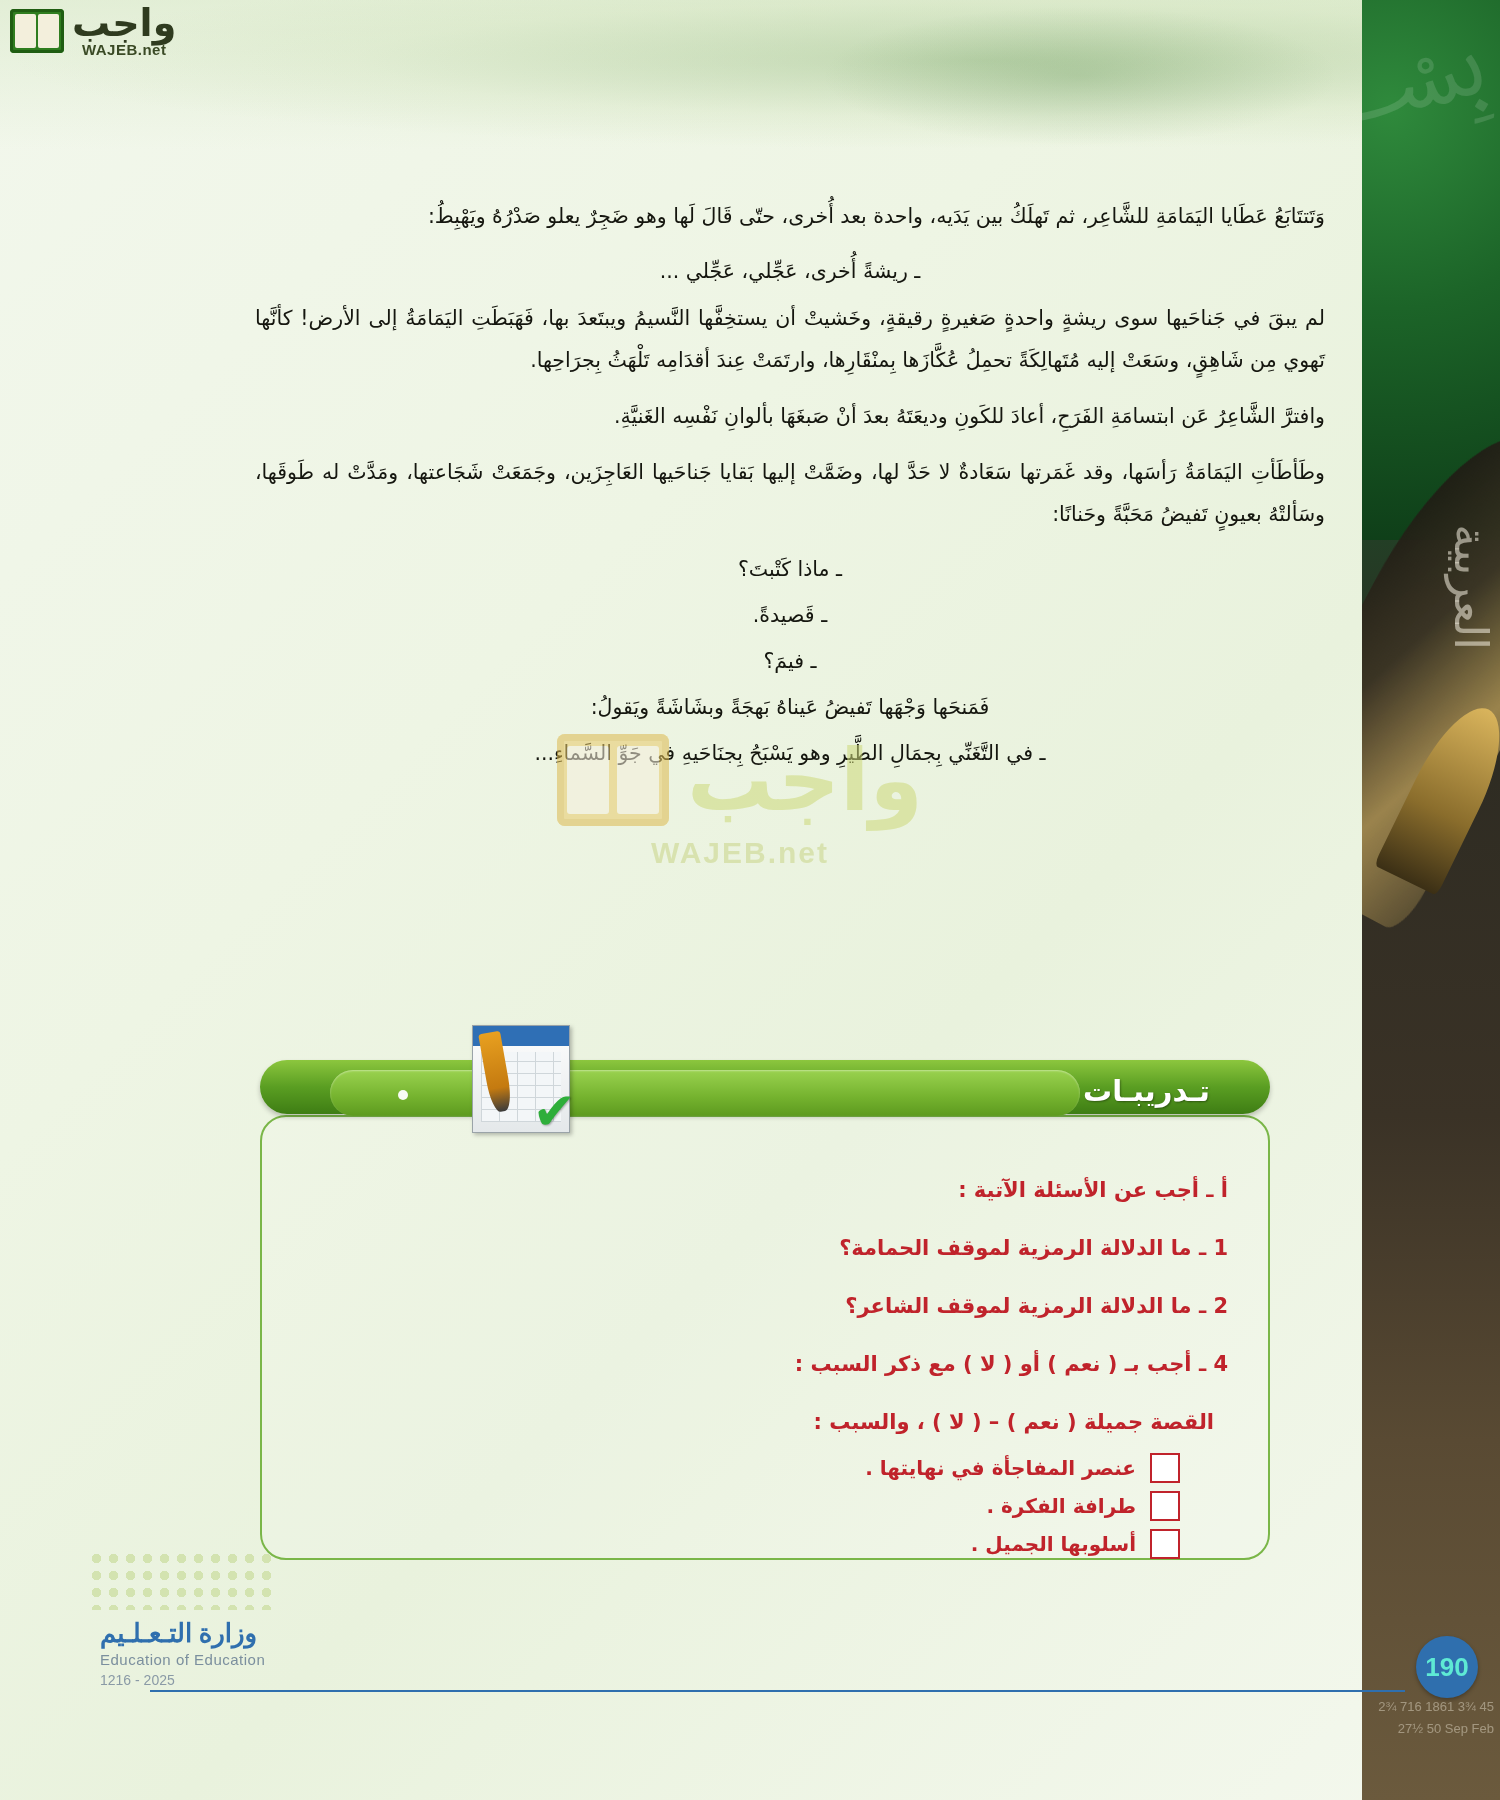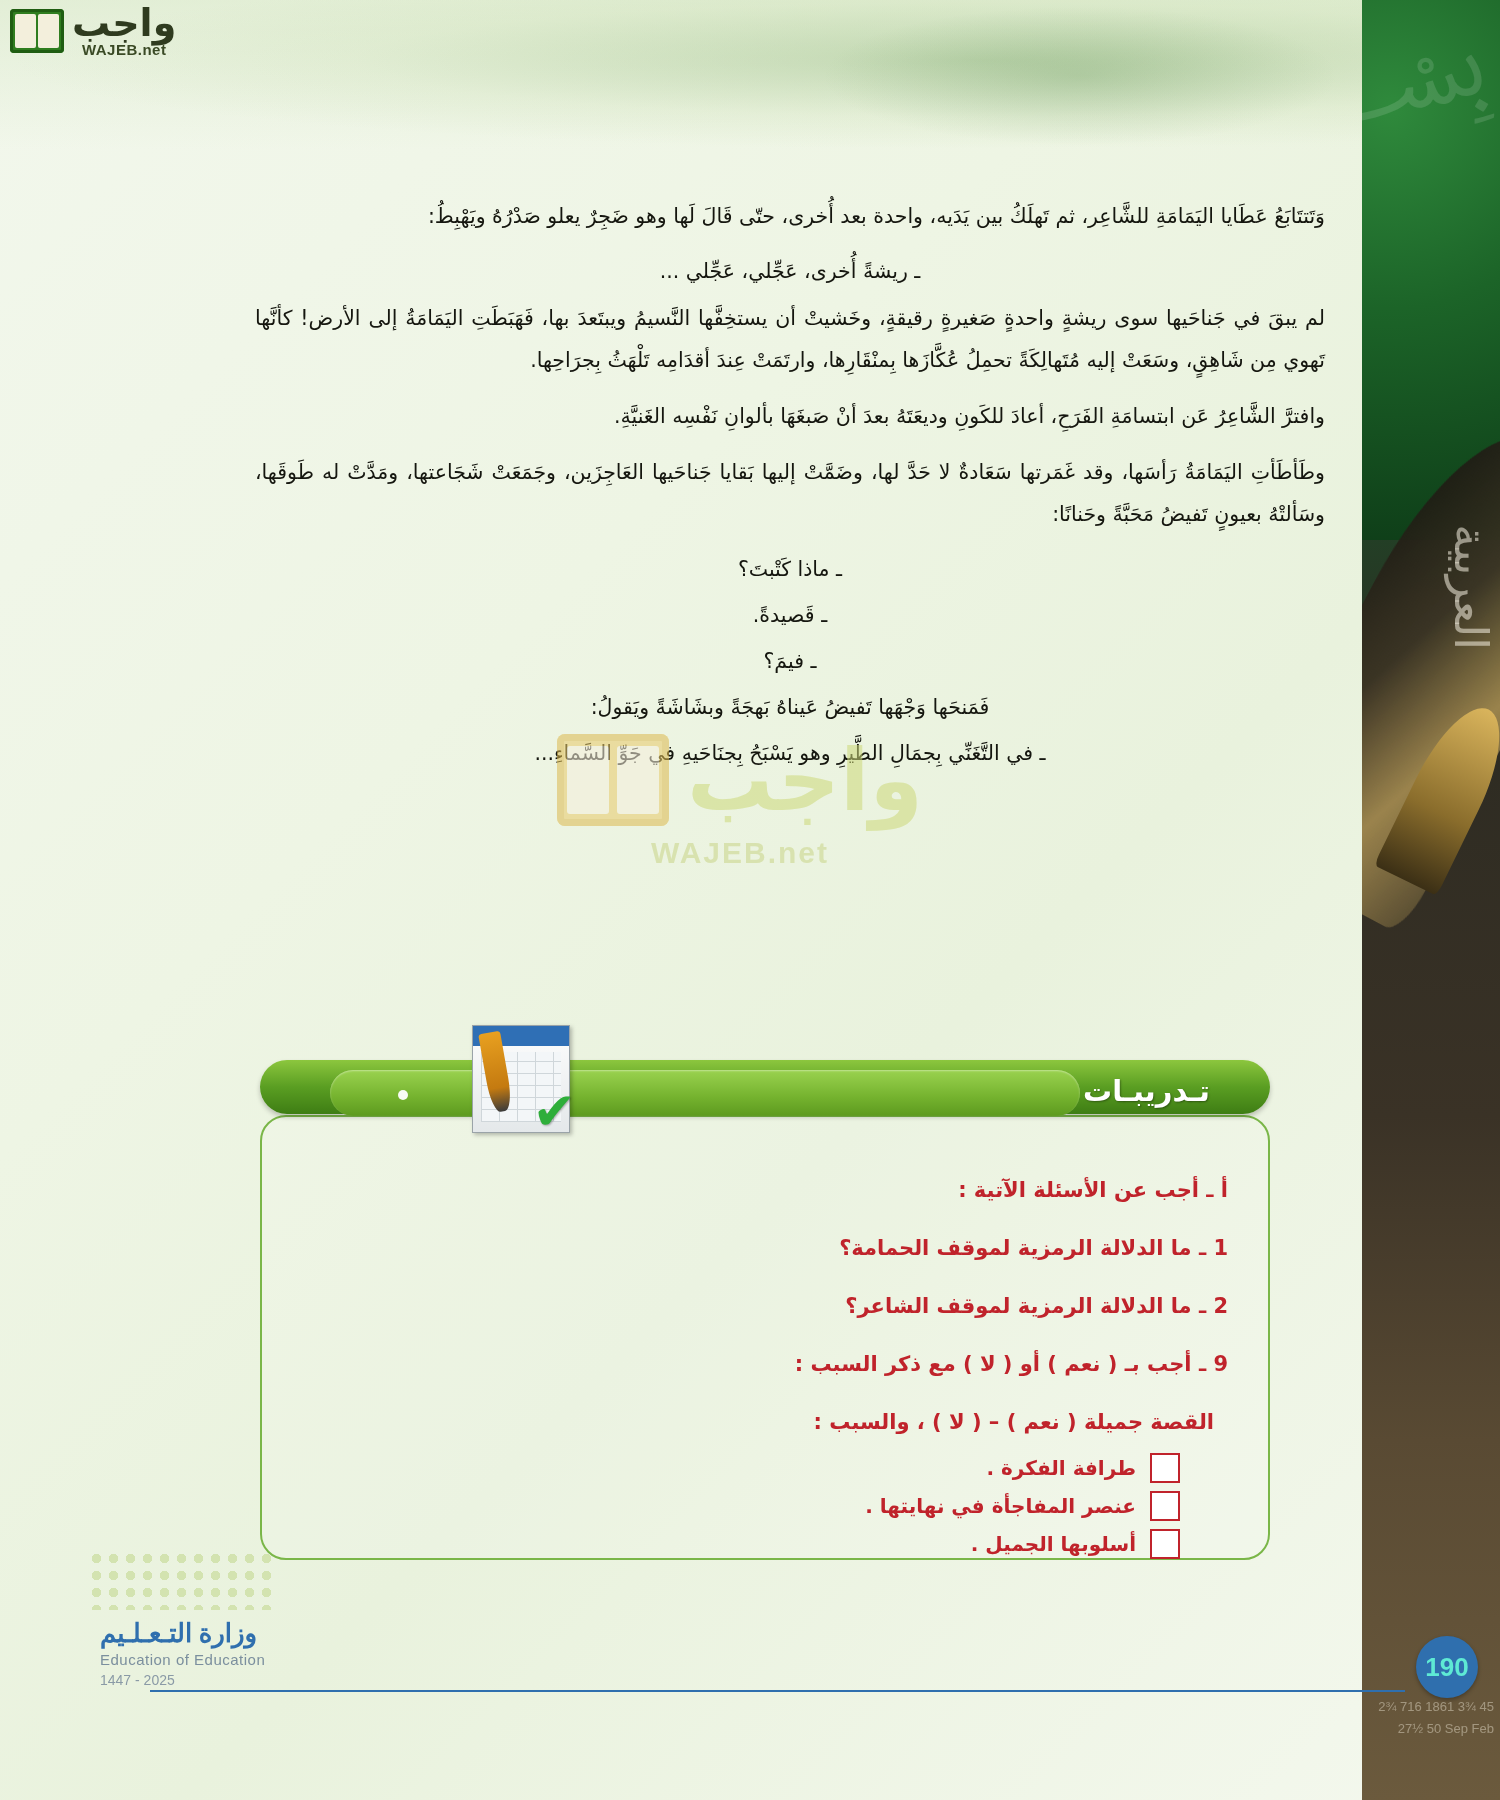--- a/index.html
+++ b/index.html
@@ -372,40 +372,40 @@
         <div class="grid"></div>
         <div class="pen"></div>
       </div>
       <div class="check">✔</div>
     </div>
 
     <div class="ex-body">
       <p class="q-line">أ ـ أجب عن الأسئلة الآتية :</p>
       <p class="q-line">1 ـ ما الدلالة الرمزية لموقف الحمامة؟</p>
       <p class="q-line">2 ـ ما الدلالة الرمزية لموقف الشاعر؟</p>
-      <p class="q-line">9 ـ أجب بـ ( نعم ) أو ( لا ) مع ذكر السبب :</p>
+      <p class="q-line">4 ـ أجب بـ ( نعم ) أو ( لا ) مع ذكر السبب :</p>
       <p class="q-sub">القصة جميلة ( نعم ) – ( لا ) ، والسبب :</p>
 
+      <div class="opt-row">
+        <span class="opt-box"></span>
+        <span class="opt-label">عنصر المفاجأة في نهايتها .</span>
+      </div>
       <div class="opt-row">
         <span class="opt-box"></span>
         <span class="opt-label">طرافة الفكرة .</span>
       </div>
       <div class="opt-row">
         <span class="opt-box"></span>
-        <span class="opt-label">عنصر المفاجأة في نهايتها .</span>
-      </div>
-      <div class="opt-row">
-        <span class="opt-box"></span>
         <span class="opt-label">أسلوبها الجميل .</span>
       </div>
     </div>
   </div>
 
   <div class="moe-dots"></div>
   <div class="footer-rule"></div>
   <div class="moe">
     <div class="moe-ar">وزارة التـعـلـيم</div>
     <div class="moe-en">Education of Education</div>
-    <div class="moe-year">2025 - 1447</div>
+    <div class="moe-year">2025 - 1216</div>
   </div>
   <div class="page-num">190</div>
 
 </div>
 
 </body></html>

